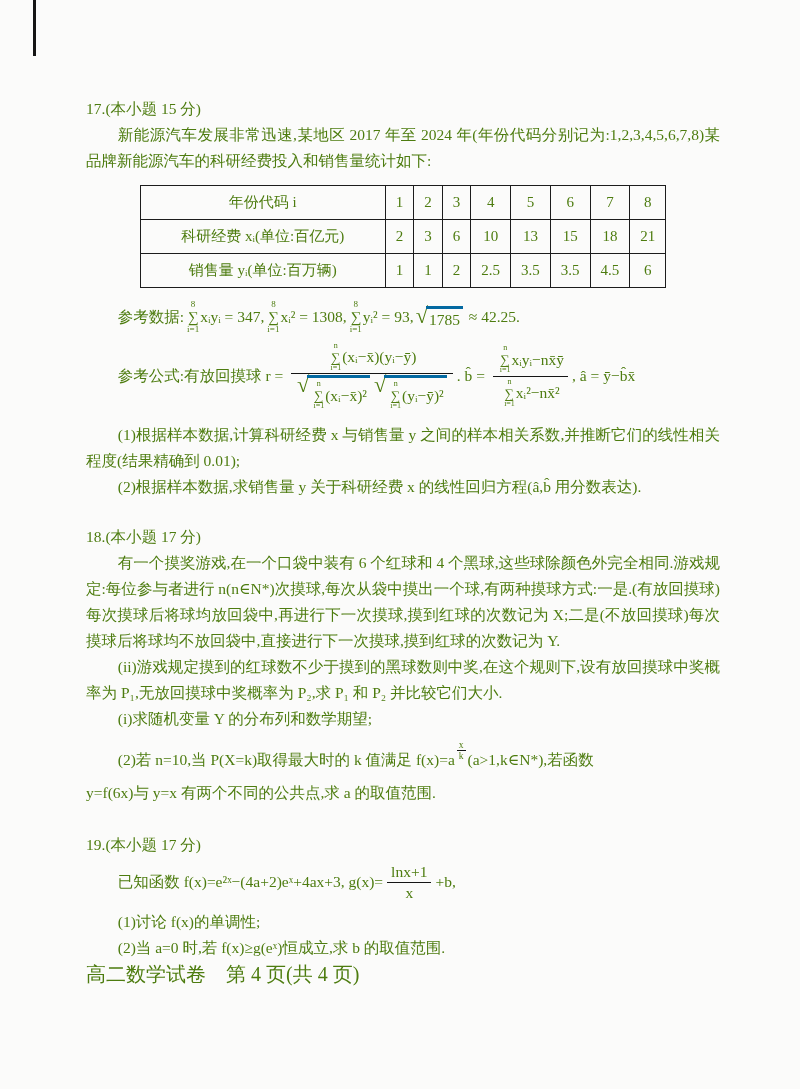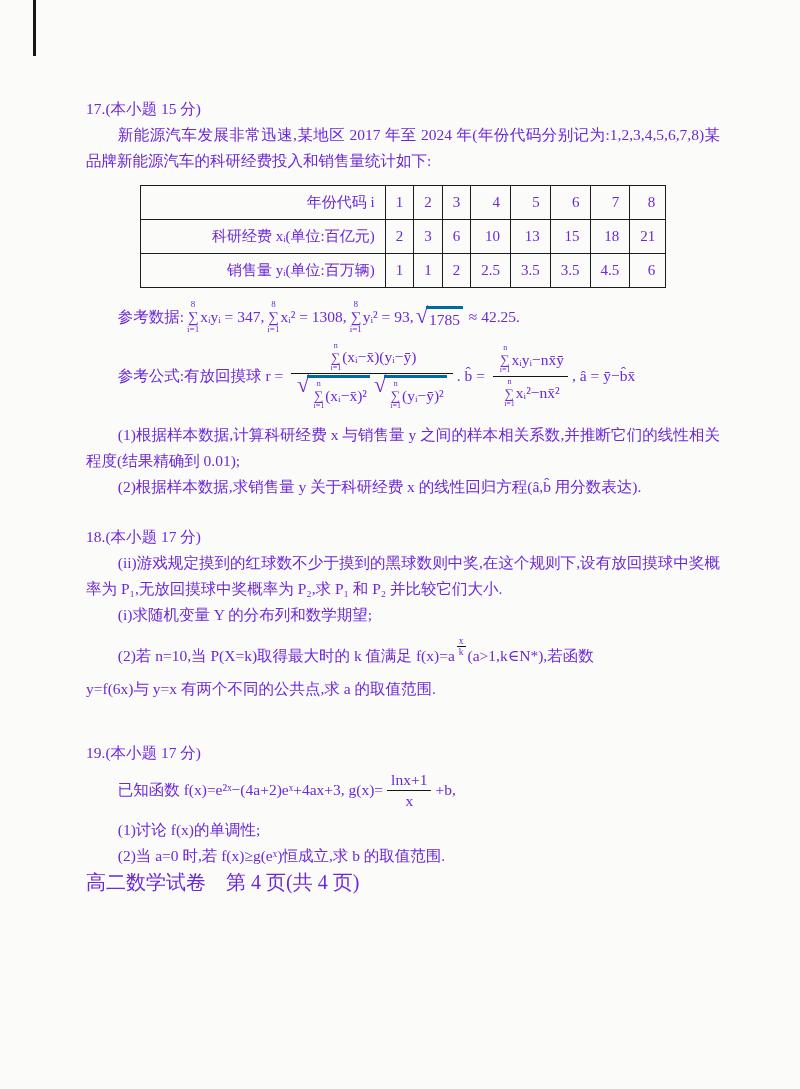--- a/index.html
+++ b/index.html
@@ -1,26 +1,26 @@
 <!DOCTYPE html>
 <html><head>
 <meta charset="utf-8">
 <style>
   html,body{margin:0;padding:0;background:#e9e9e9;}
-  .page{position:relative;width:800px;height:1089px;margin:0 auto;background:#fbfbfa;color:#6d28d9;
+  .page{position:relative;width:800px;height:1089px;margin:0 auto;background:#fbfbfa;color:#4d7c0f;
     font-family:"Liberation Serif","DejaVu Serif",serif;font-size:15.5px;
     padding:96px 80px 0 86px;box-sizing:border-box;overflow:hidden;}
   .page p{margin:0;line-height:26px;text-align:justify;}
   .indent{text-indent:2.05em;}
   .qhead{margin-bottom:2px;}
   .sec{display:block;}
   .sec-18{margin-top:24px;}
-  .sec-19{margin-top:38px;}
+  .sec-19{margin-top:26px;}
   .data-table{border-collapse:collapse;margin:11px auto 8px;font-size:15px;}
-  .data-table td{border:1px solid #1c1c1c;text-align:right;padding:7px 10px;line-height:19px;white-space:nowrap;}
+  .data-table td{border:1px solid #1c1c1c;text-align:center;padding:7px 10px;line-height:19px;white-space:nowrap;}
   .data-table td.lbl{width:224px;}
   .math-line{display:flex;align-items:center;line-height:normal;flex-wrap:nowrap;}
   .ind2{padding-left:2.05em;}
   .mexpr{white-space:pre;}
   .bigsum{display:inline-flex;flex-direction:column;align-items:center;line-height:1;margin:0 1px 0 3px;}
   .bigsum .lim{font-size:9px;line-height:1.1;}
   .bigsum .sym{font-size:15px;line-height:1;}
   .bigsum.small .lim{font-size:8px;}
   .bigsum.small .sym{font-size:13px;}
   .frac{display:inline-flex;flex-direction:column;align-items:stretch;margin:0 4px;text-align:center;}
@@ -171,20 +171,21 @@
       </span>
       <span class="mexpr">, â = ȳ−b̂x̄</span>
     </div>
 
     <p class="indent">(1)根据样本数据,计算科研经费 x 与销售量 y 之间的样本相关系数,并推断它们的线性相关程度(结果精确到 0.01);</p>
     <p class="indent p-after">(2)根据样本数据,求销售量 y 关于科研经费 x 的线性回归方程(â,b̂ 用分数表达).</p>
   </section>
 
   <section class="sec sec-18">
     <p class="qhead">18.(本小题 17 分)</p>
+    <p class="indent">有一个摸奖游戏,在一个口袋中装有 6 个红球和 4 个黑球,这些球除颜色外完全相同.游戏规定:每位参与者进行 n(n∈N*)次摸球,每次从袋中摸出一个球,有两种摸球方式:一是.(有放回摸球)每次摸球后将球均放回袋中,再进行下一次摸球,摸到红球的次数记为 X;二是(不放回摸球)每次摸球后将球均不放回袋中,直接进行下一次摸球,摸到红球的次数记为 Y.</p>
     <p class="indent">(ii)游戏规定摸到的红球数不少于摸到的黑球数则中奖,在这个规则下,设有放回摸球中奖概率为 P₁,无放回摸球中奖概率为 P₂,求 P₁ 和 P₂ 并比较它们大小.</p>
     <p class="indent">(i)求随机变量 Y 的分布列和数学期望;</p>
     <div class="math-line part2-line ind2">
       <span class="mexpr">(2)若 n=10,当 P(X=k)取得最大时的 k 值满足 f(x)=a</span>
       <span class="supfrac">
         <span class="sf-num">x</span>
         <span class="sf-den">k</span>
       </span>
       <span class="mexpr">(a&gt;1,k∈N*),若函数</span>
     </div>

